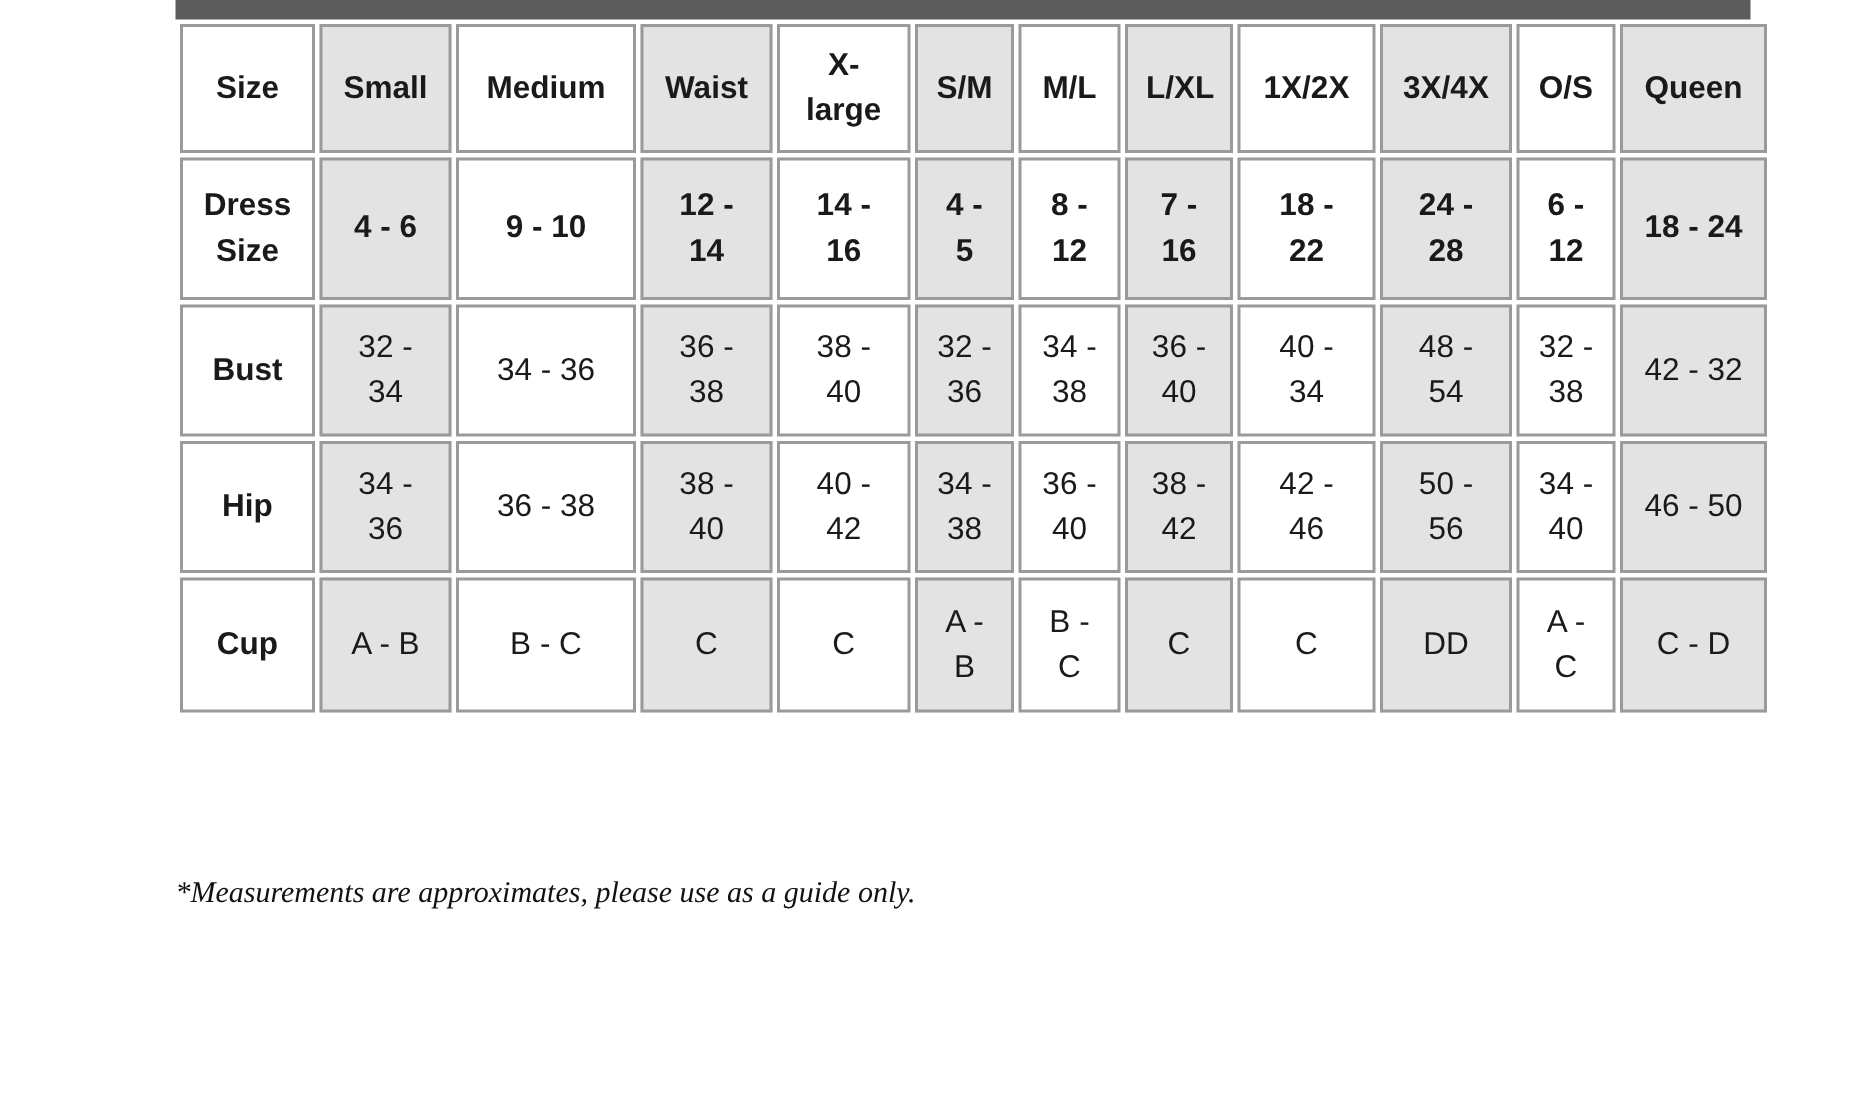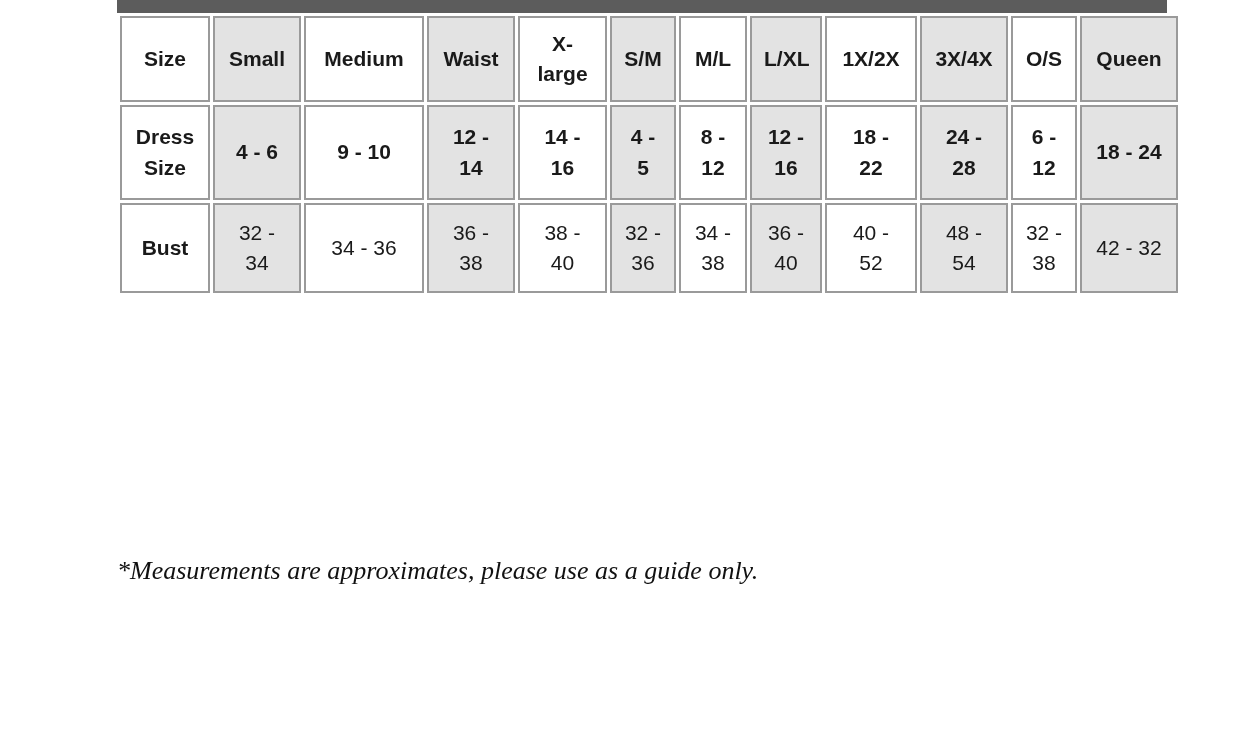--- a/index.html
+++ b/index.html
@@ -48,24 +48,24 @@
   col.c1{width:90px}  col.c2{width:88px}  col.c3{width:120px}
   col.c4{width:88px}  col.c5{width:89px}  col.c6{width:66px}
   col.c7{width:68px}  col.c8{width:72px}  col.c9{width:92px}
   col.c10{width:88px} col.c11{width:66px} col.c12{width:98px}
   
   thead tr{height:86px;}
   tbody tr{height:88px;}
   tbody tr:first-child{height:95px;}
   tbody tr:last-child{height:90px;}
   .footnote{
-    position:absolute;left:117px;top:556px;margin:0;
+    position:absolute;left:117px;top:584px;margin:0;
     font-family:"Liberation Serif", serif;
     font-style:italic;
-    font-size:26px;
+    font-size:20px;
     color:#111111;
   }
 </style>
 </head>
 <body>
 
 <div class="chart-wrap">
   <div class="top-bar"></div>
   <table class="size-chart">
     <colgroup>
@@ -100,37 +100,65 @@
     </thead>
     <tbody id="table-body">
         <tr class="bold-row">
           <th>Dress Size</th>
           <td class="shaded">4 - 6</td>
           <td>9 - 10</td>
           <td class="shaded">12 - 14</td>
           <td>14 - 16</td>
           <td class="shaded">4 - 5</td>
           <td>8 - 12</td>
-          <td class="shaded">12 - 16</td>
+          <td class="shaded">7 - 16</td>
           <td>18 - 22</td>
           <td class="shaded">24 - 28</td>
           <td>6 - 12</td>
           <td class="shaded">18 - 24</td>
         </tr>
         <tr>
           <th>Bust</th>
           <td class="shaded">32 - 34</td>
           <td>34 - 36</td>
           <td class="shaded">36 - 38</td>
           <td>38 - 40</td>
           <td class="shaded">32 - 36</td>
           <td>34 - 38</td>
           <td class="shaded">36 - 40</td>
-          <td>40 - 52</td>
+          <td>40 - 34</td>
           <td class="shaded">48 - 54</td>
           <td>32 - 38</td>
           <td class="shaded">42 - 32</td>
+        </tr>
+        <tr>
+          <th>Hip</th>
+          <td class="shaded">34 - 36</td>
+          <td>36 - 38</td>
+          <td class="shaded">38 - 40</td>
+          <td>40 - 42</td>
+          <td class="shaded">34 - 38</td>
+          <td>36 - 40</td>
+          <td class="shaded">38 - 42</td>
+          <td>42 - 46</td>
+          <td class="shaded">50 - 56</td>
+          <td>34 - 40</td>
+          <td class="shaded">46 - 50</td>
+        </tr>
+        <tr>
+          <th>Cup</th>
+          <td class="shaded">A - B</td>
+          <td>B - C</td>
+          <td class="shaded">C</td>
+          <td>C</td>
+          <td class="shaded">A - B</td>
+          <td>B - C</td>
+          <td class="shaded">C</td>
+          <td>C</td>
+          <td class="shaded">DD</td>
+          <td>A - C</td>
+          <td class="shaded">C - D</td>
         </tr>
       </tbody>
   </table>
 </div>
 
 <p class="footnote">*Measurements are approximates, please use as a guide only.</p>
 
 </body></html>

